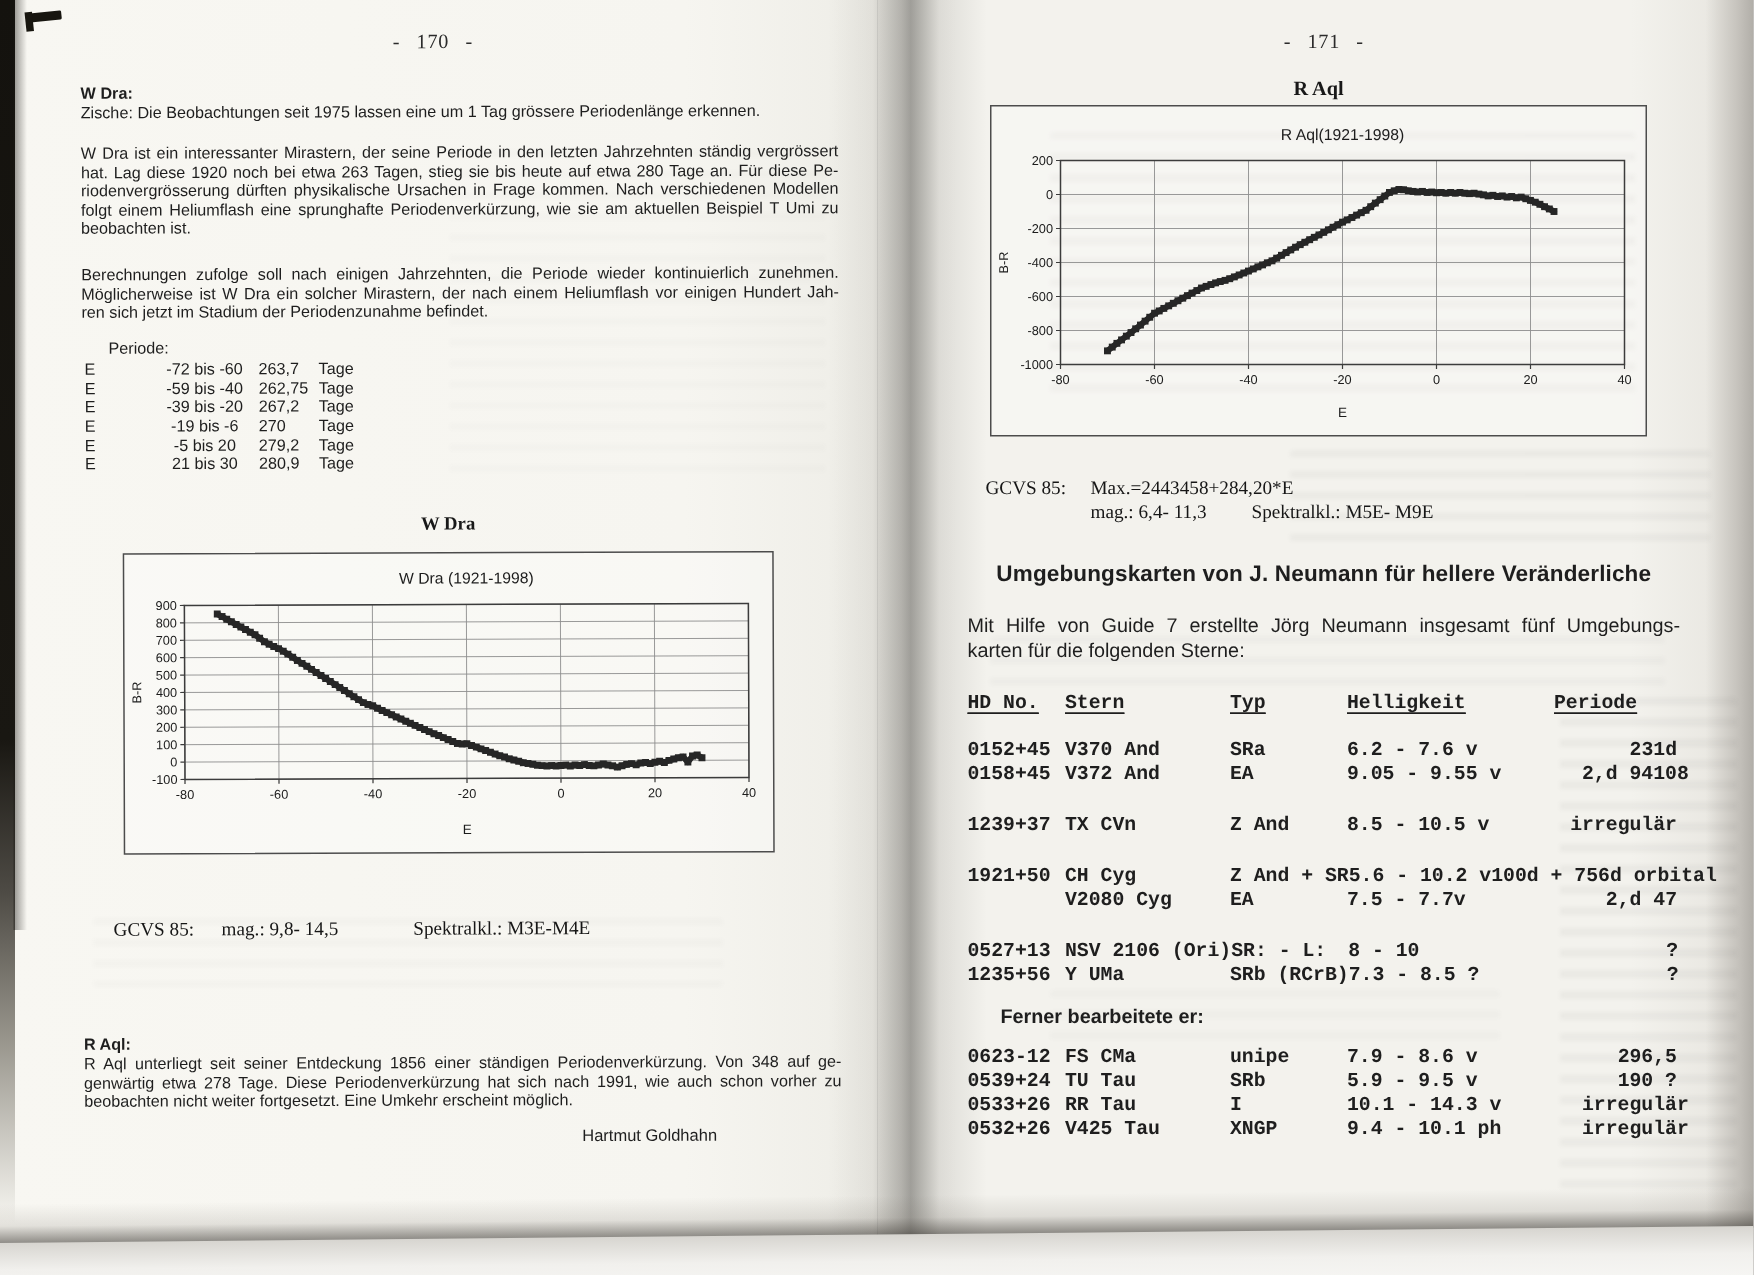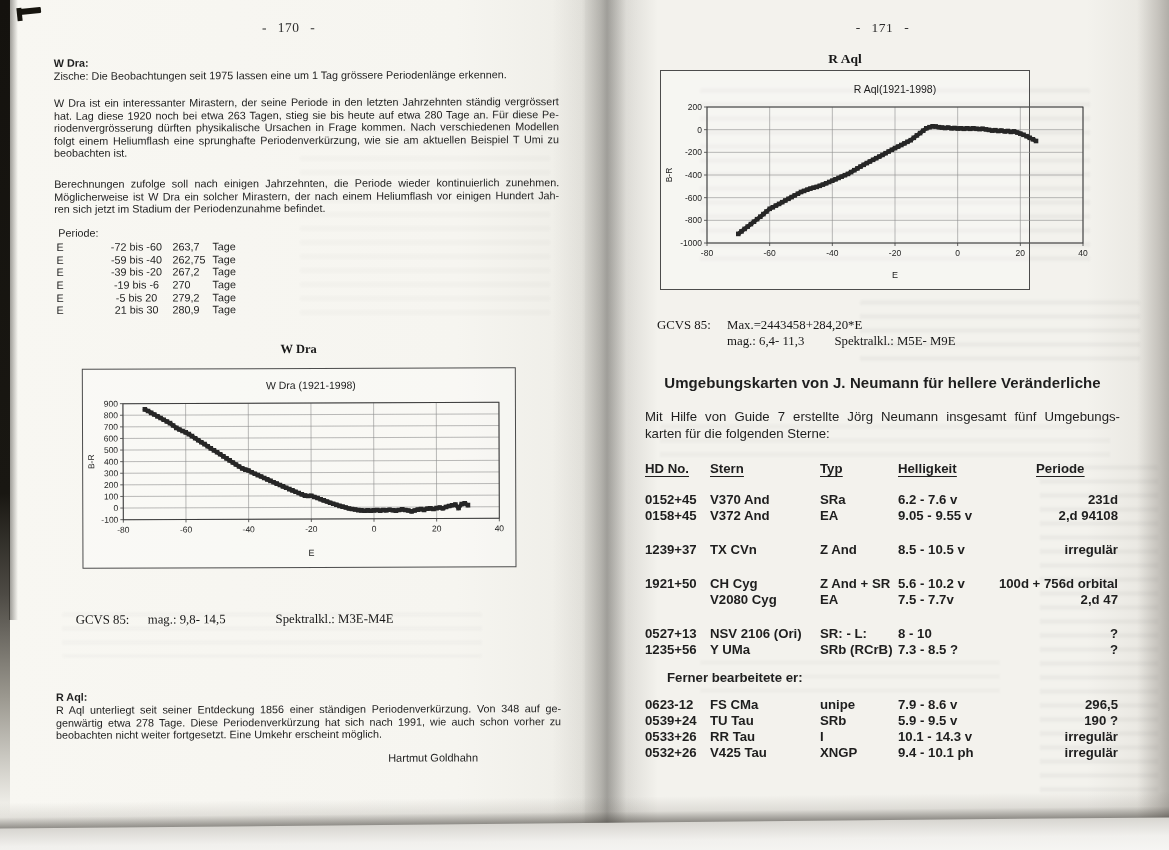--- a/index.html
+++ b/index.html
@@ -60,21 +60,21 @@
 
   .sig{position:absolute;font-size:11px;}
 
   
   .rcol{position:absolute;left:645px;top:0;width:475px;height:850px;z-index:2;}
   .rheading{font-size:15px;font-weight:bold;text-align:center;letter-spacing:.1px;}
   .intro{font-size:13.2px;line-height:1.30;}
   .stable{font-size:13.2px;font-weight:bold;}
   .trow{display:flex;height:16px;line-height:16px;white-space:nowrap;}
   .hrow{height:18px;line-height:15px;margin-bottom:13px;}
-  .tc{flex:0 0 auto;}
+  .tc{flex:0 0 auto;font-family:Liberation Mono, monospace;}
   .tc0{min-width:65px;}
   .tc1{min-width:110px;}
   .tc2{min-width:78px;}
   .tc3{min-width:95px;}
   .tc4{min-width:125px;text-align:right;}
   .hrow .tc{text-decoration:underline;text-underline-offset:3px;}
   .hrow .tc4{text-align:left;padding-left:43px;}
   .hrow .tc span{text-decoration:underline;}
   .tgroup{margin-bottom:18px;}
   .tgroup.lastg{margin-bottom:0;}
@@ -110,21 +110,21 @@
         <div class="line">folgt einem Heliumflash eine sprunghafte Periodenverkürzung, wie sie am aktuellen Beispiel T Umi zu</div>
         <div class="line last">beobachten ist.</div>
       </div>
 
     <div class="body-sm" style="position:absolute;left:0;top:177px;width:505px;">
         <div class="line">Berechnungen zufolge soll nach einigen Jahrzehnten, die Periode wieder kontinuierlich zunehmen.</div>
         <div class="line">Möglicherweise ist W Dra ein solcher Mirastern, der nach einem Heliumflash vor einigen Hundert Jah-</div>
         <div class="line last">ren sich jetzt im Stadium der Periodenzunahme befindet.</div>
       </div>
 
-    <div class="body-sm" style="position:absolute;left:4px;top:226px;">Periode:</div>
+    <div class="body-sm" style="position:absolute;left:18px;top:226px;">Periode:</div>
 
     <div style="position:absolute;left:2px;top:240px;width:280px;" id="periode-table">
         <div class="prow">
           <span class="pc0">E</span>
           <span class="pc1">-72 bis -60</span>
           <span class="pc2">263,7</span>
           <span class="pc3">Tage</span>
         </div>
         <div class="prow">
           <span class="pc0">E</span>
@@ -346,21 +346,21 @@
         <div class="line">genwärtig etwa 278 Tage. Diese Periodenverkürzung hat sich nach 1991, wie auch schon vorher zu</div>
         <div class="line last">beobachten nicht weiter fortgesetzt. Eine Umkehr erscheint möglich.</div>
       </div>
 
     <div class="sig" style="left:332px;top:752px;">Hartmut Goldhahn</div>
   </div>
 
   <div class="rcol">
     <div class="pnum" style="position:absolute;left:0;top:20px;width:475px;">- 171 -</div>
 
-    <div class="chartwrap" style="left:15px;top:50px;width:370px;">
+    <div class="chartwrap" style="left:15px;top:50px;width:438px;">
       <div class="ctitle" style="font-size:13.5px;line-height:17px;margin-bottom:3px;">R Aql</div>
       <div class="cbox">
         <svg id="chart1" width="434" height="214" viewBox="0 0 434 214">
             <line x1="46" y1="172" x2="422" y2="172" stroke="#8d8d8d" stroke-width="0.6"></line>
             <line x1="43" y1="172" x2="46" y2="172" stroke="#3c3c3c" stroke-width="0.8"></line>
             <text x="41" y="175" text-anchor="end" font-size="8.5">-1000</text>
             <line x1="46" y1="149.33333333333334" x2="422" y2="149.33333333333334" stroke="#8d8d8d" stroke-width="0.6"></line>
             <line x1="43" y1="149.33333333333334" x2="46" y2="149.33333333333334" stroke="#3c3c3c" stroke-width="0.8"></line>
             <text x="41" y="152.33333333333334" text-anchor="end" font-size="8.5">-800</text>
             <line x1="46" y1="126.66666666666666" x2="422" y2="126.66666666666666" stroke="#8d8d8d" stroke-width="0.6"></line>

